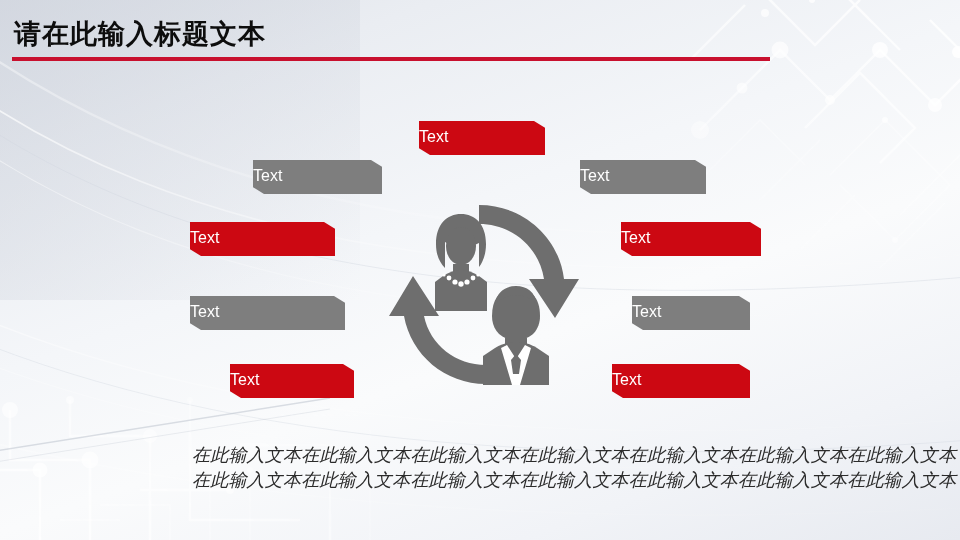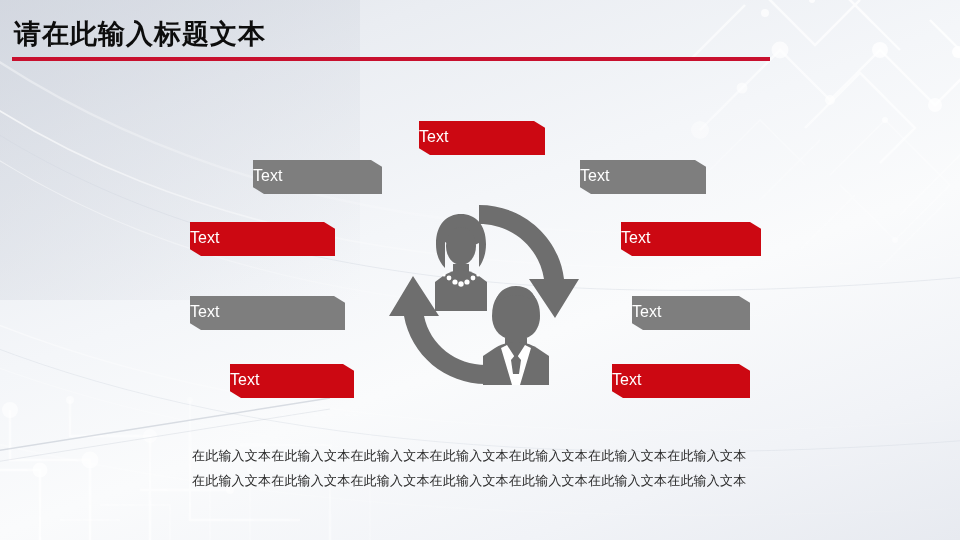--- a/index.html
+++ b/index.html
@@ -77,24 +77,25 @@
     z-index: 4;
   }
 
   
   .body-copy {
     position: absolute;
     left: 192px;
     top: 443px;
     width: 610px;
     z-index: 5;
-    font-size: 13px;
+    font-size: 18px;
     color: #2b2b2b;
     line-height: 25px;
     letter-spacing: 0.2px;
+    font-style: italic;
   }
   .body-copy div { white-space: nowrap; }
 </style>
 </head>
 <body>
 
 <div id="slide">
 
   <div class="bg-layer">
     <svg class="bg-svg" viewBox="0 0 960 540" xmlns="http://www.w3.org/2000/svg">

